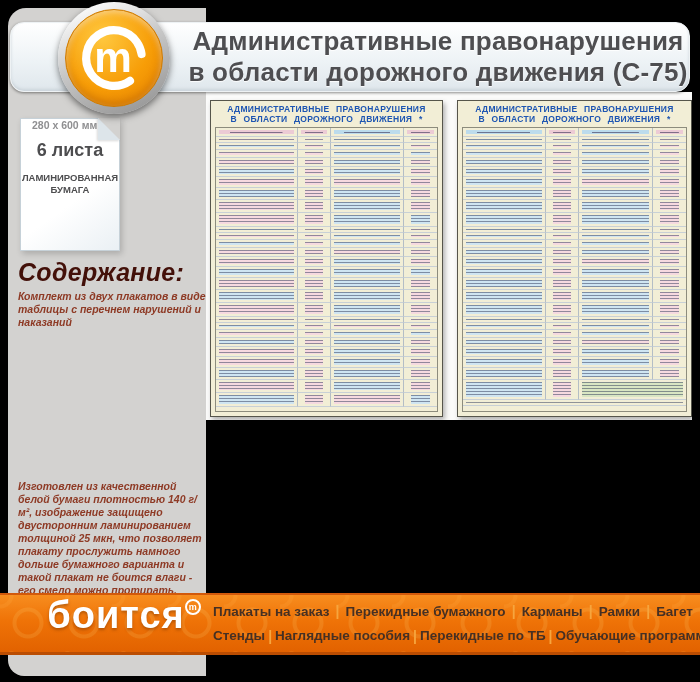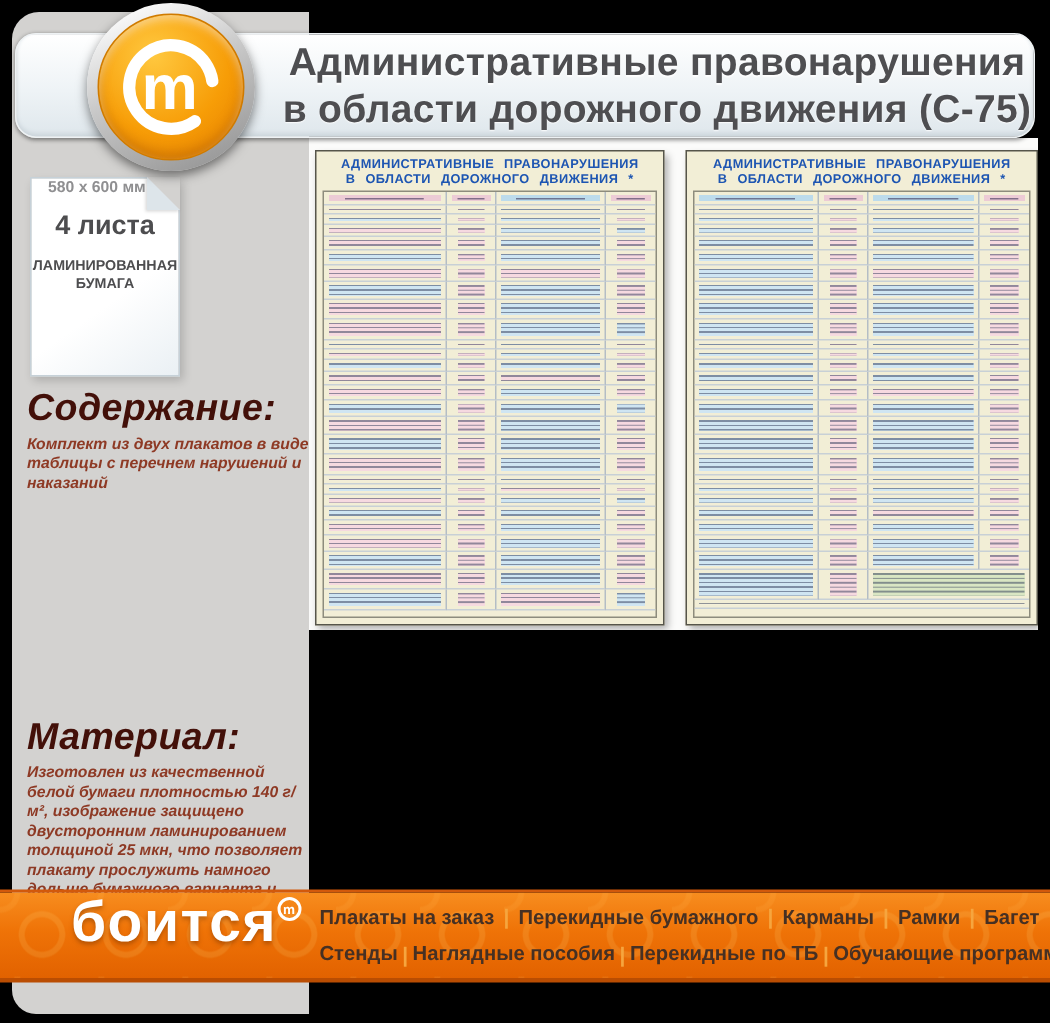--- a/index.html
+++ b/index.html
@@ -462,35 +462,34 @@
           <div class="pcell tx cgreen" style="width: 48%;"></div>
         </div>
         <div class="prow" style="height: 6px;">
           <div class="pcell tx ccream" style="width: 100%;"></div>
         </div>
       </div>
   </div>
 
   <div class="sheet">
     <div class="fold"></div>
-    <div class="dims">580 x 600 мм</div>
-    <div class="sheets">4 листа</div>
+    <div class="dims">280 x 600 мм</div>
+    <div class="sheets">6 листа</div>
     <div class="paper">
       <span>ЛАМИНИРОВАННАЯ</span><br>
       <span>БУМАГА</span>
     </div>
   </div>
 
   <div class="rsec content">
     <div class="rhead">Содержание:</div>
     <div class="rbody">Комплект из двух плакатов в виде таблицы с перечнем нарушений и наказаний</div>
   </div>
 
   <div class="rsec material">
-    <div class="rhead">Материал:</div>
     <div class="rbody">Изготовлен из качественной белой бумаги плотностью 140 г/м², изображение защищено двусторонним ламинированием толщиной 25 мкн, что позволяет плакату прослужить намного дольше бумажного варианта и такой плакат не боится влаги - его смело можно протирать.</div>
   </div>
 
   <div class="banner">
     <div class="brand">
       <div class="brand-top"><span>боится</span><span class="regmark">m</span></div>
     </div>
     <div class="menu">
       <div class="mrow">
           <span class="mitem">Плакаты на заказ</span>

